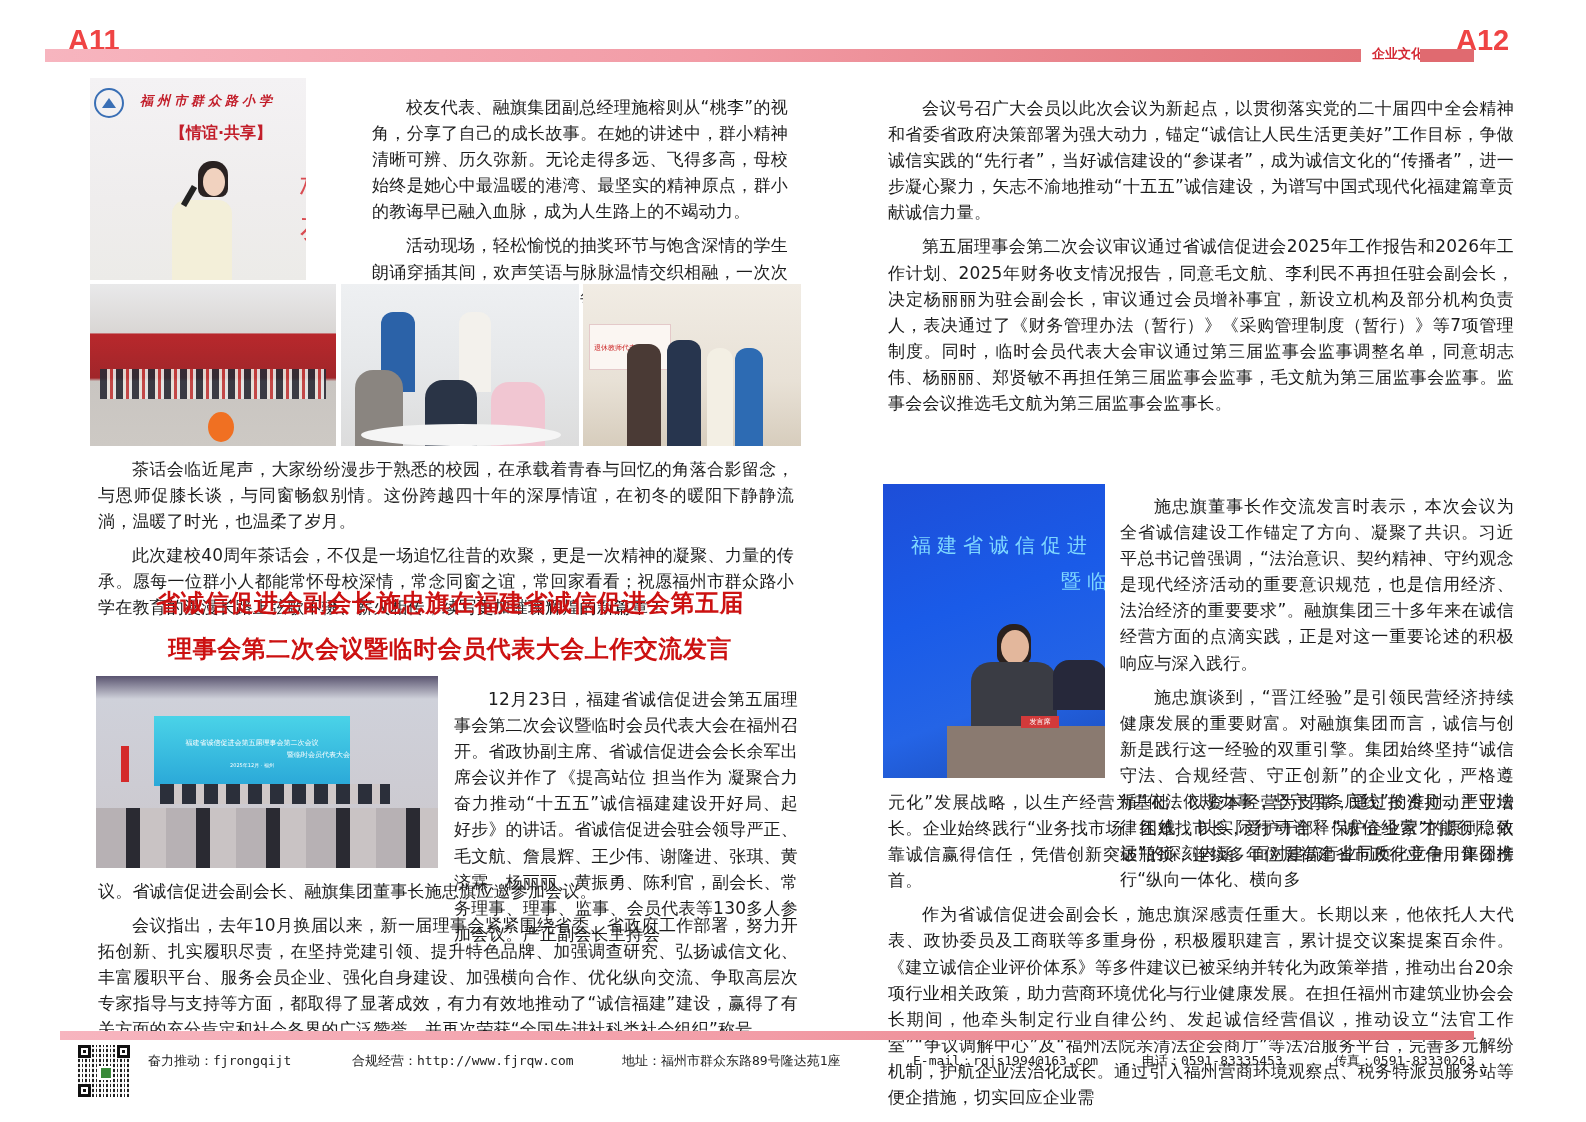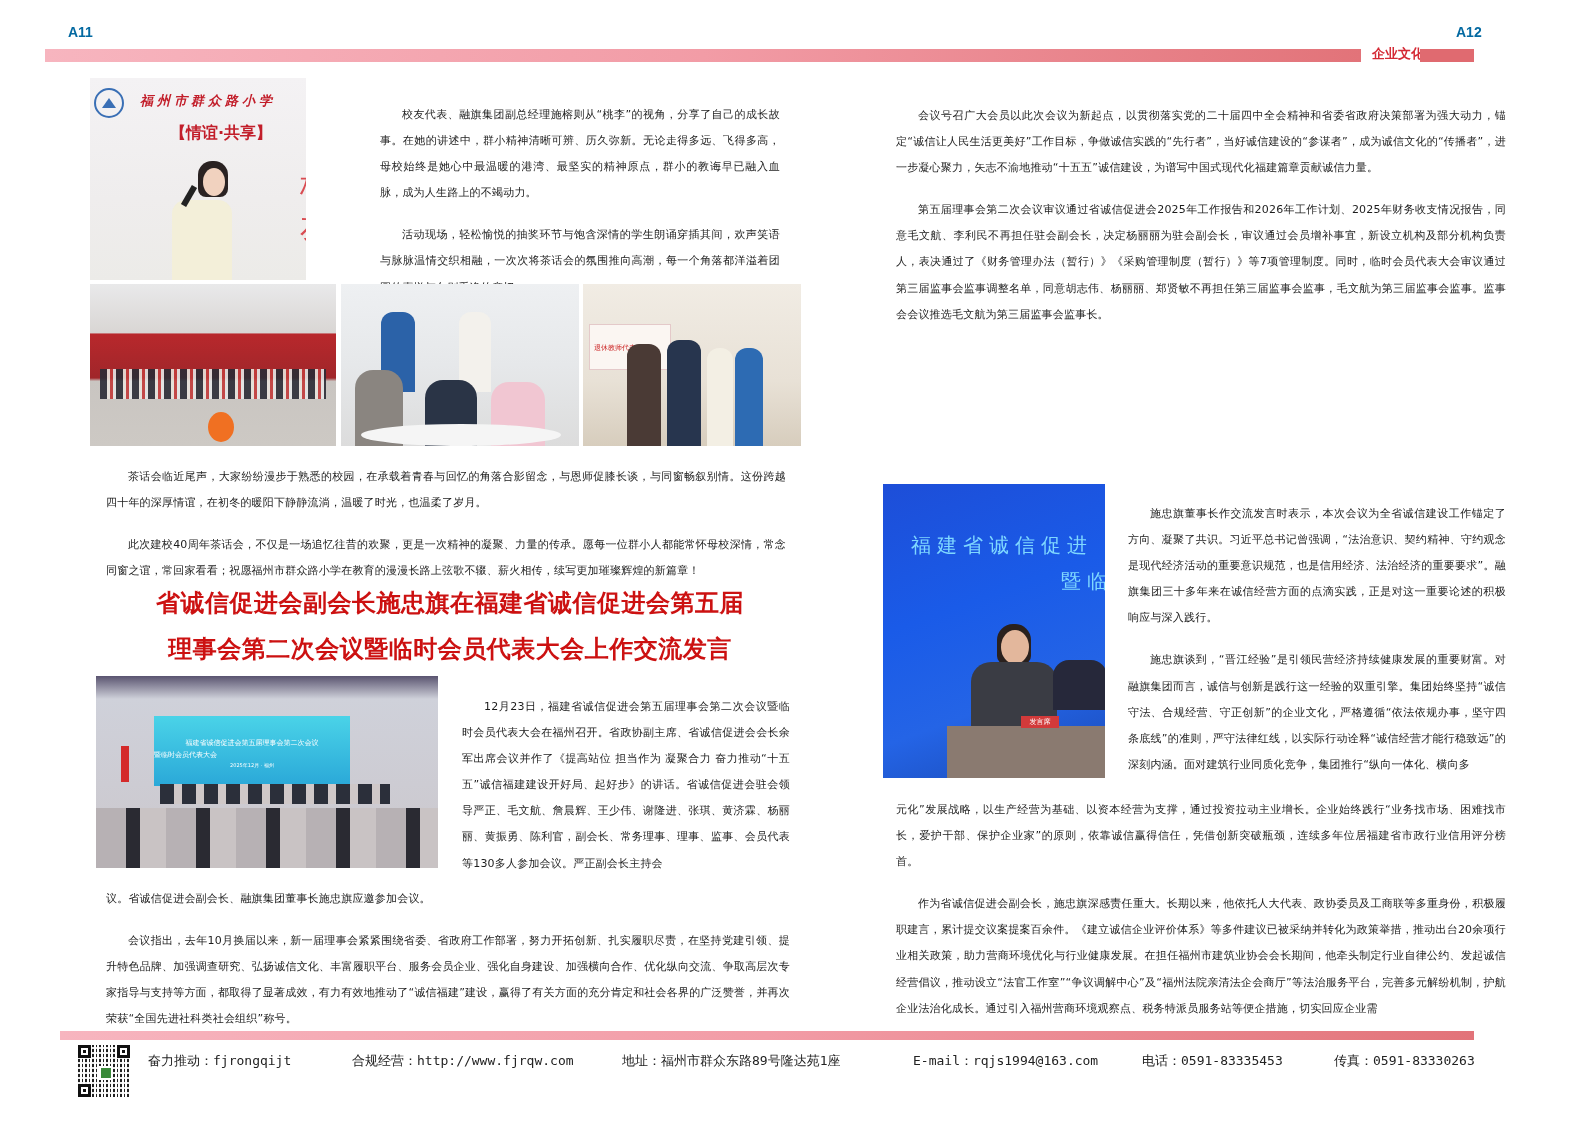--- a/index.html
+++ b/index.html
@@ -1,22 +1,22 @@
 <!DOCTYPE html>
 <html><head>
 <meta charset="utf-8">
 <style>
   html, body { margin:0; padding:0; }
   body { width:1586px; height:1122px; background:#ffffff; position:relative; overflow:hidden;
          font-family:"DejaVu Sans", "Liberation Sans", sans-serif; color:#222; }
   .abs { position:absolute; }
-  .page-num { font-family:"Liberation Sans", sans-serif; font-weight:bold; color:#0369a1; font-size:14px; letter-spacing:0; }
+  .page-num { font-family:"Liberation Sans", sans-serif; font-weight:bold; color:#ef4444; font-size:29px; letter-spacing:0; }
   .band { height:13px; background:linear-gradient(to right,#f7b5bf 0%,#f29ca6 50%,#e27379 100%); }
   .section-label { color:#d42a35; font-size:13px; font-weight:bold; }
-  .para { font-size:11px; line-height:26.1px; text-align:justify; text-indent:2em; margin:16px; letter-spacing:0.2px; color:#1c1c1c; }
+  .para { font-size:17px; line-height:26.1px; text-align:justify; text-indent:2em; margin:8px; letter-spacing:0.2px; color:#1c1c1c; }
   .col { position:absolute; }
   .headline { color:#cc1111; font-weight:bold; font-size:24px; text-align:center; letter-spacing:0.5px; line-height:46px; }
   .photo { position:absolute; overflow:hidden; }
   .footer-text { font-family:"DejaVu Sans Mono","Liberation Mono", monospace; font-size:13px; color:#222; white-space:nowrap; }
   .qr-corner { position:absolute; width:13px; height:13px; border:3px solid #111; background:#fff; box-sizing:border-box; }
   .qr-corner::after { content:""; position:absolute; left:2px; top:2px; width:3px; height:3px; background:#111; }
 </style>
 </head>
 <body>
 
@@ -73,21 +73,21 @@
 </div>
 
 <div class="abs headline" style="left:90px;top:580px;width:720px;">
   <div>省诚信促进会副会长施忠旗在福建省诚信促进会第五届</div>
   <div>理事会第二次会议暨临时会员代表大会上作交流发言</div>
 </div>
 
 <div class="photo" style="left:96px;top:676px;width:342px;height:192px;background:linear-gradient(180deg,#5a5470 0%,#cfd1da 12%,#cbc7cc 100%);">
   <div class="abs" style="left:58px;top:40px;width:196px;height:70px;background:linear-gradient(180deg,#4ad3e8,#2aa8d8);">
     <div style="position:absolute;left:0;right:0;top:22px;text-align:center;font-size:7px;color:#fff;">福建省诚信促进会第五届理事会第二次会议</div>
-    <div style="position:absolute;left:0;right:0;top:34px;text-align:left;font-size:7px;color:#fff;">暨临时会员代表大会</div>
+    <div style="position:absolute;left:0;right:0;top:34px;text-align:right;font-size:7px;color:#fff;">暨临时会员代表大会</div>
     <div style="position:absolute;left:0;right:0;top:46px;text-align:center;font-size:5px;color:#fff;">2025年12月 · 福州</div>
   </div>
   <div class="abs" style="left:64px;top:108px;width:230px;height:20px;background:repeating-linear-gradient(90deg,#2b2f3a 0 14px,#cfc8c8 14px 22px);"></div>
   <div class="abs" style="left:0;top:132px;width:342px;height:60px;background:repeating-linear-gradient(90deg,#b7b1b4 0 30px,#2a2a32 30px 44px,#c9c3c4 44px 70px);"></div>
   <div class="abs" style="left:25px;top:70px;width:8px;height:36px;background:#d42a2a;"></div>
 </div>
 
 <div class="col" style="left:446px;top:678px;width:360px;">
   <p class="para">12月23日，福建省诚信促进会第五届理事会第二次会议暨临时会员代表大会在福州召开。省政协副主席、省诚信促进会会长余军出席会议并作了《提高站位 担当作为 凝聚合力 奋力推动“十五五”诚信福建建设开好局、起好步》的讲话。省诚信促进会驻会领导严正、毛文航、詹晨辉、王少伟、谢隆进、张琪、黄济霖、杨丽丽、黄振勇、陈利官，副会长、常务理事、理事、监事、会员代表等130多人参加会议。严正副会长主持会</p>
 </div>

